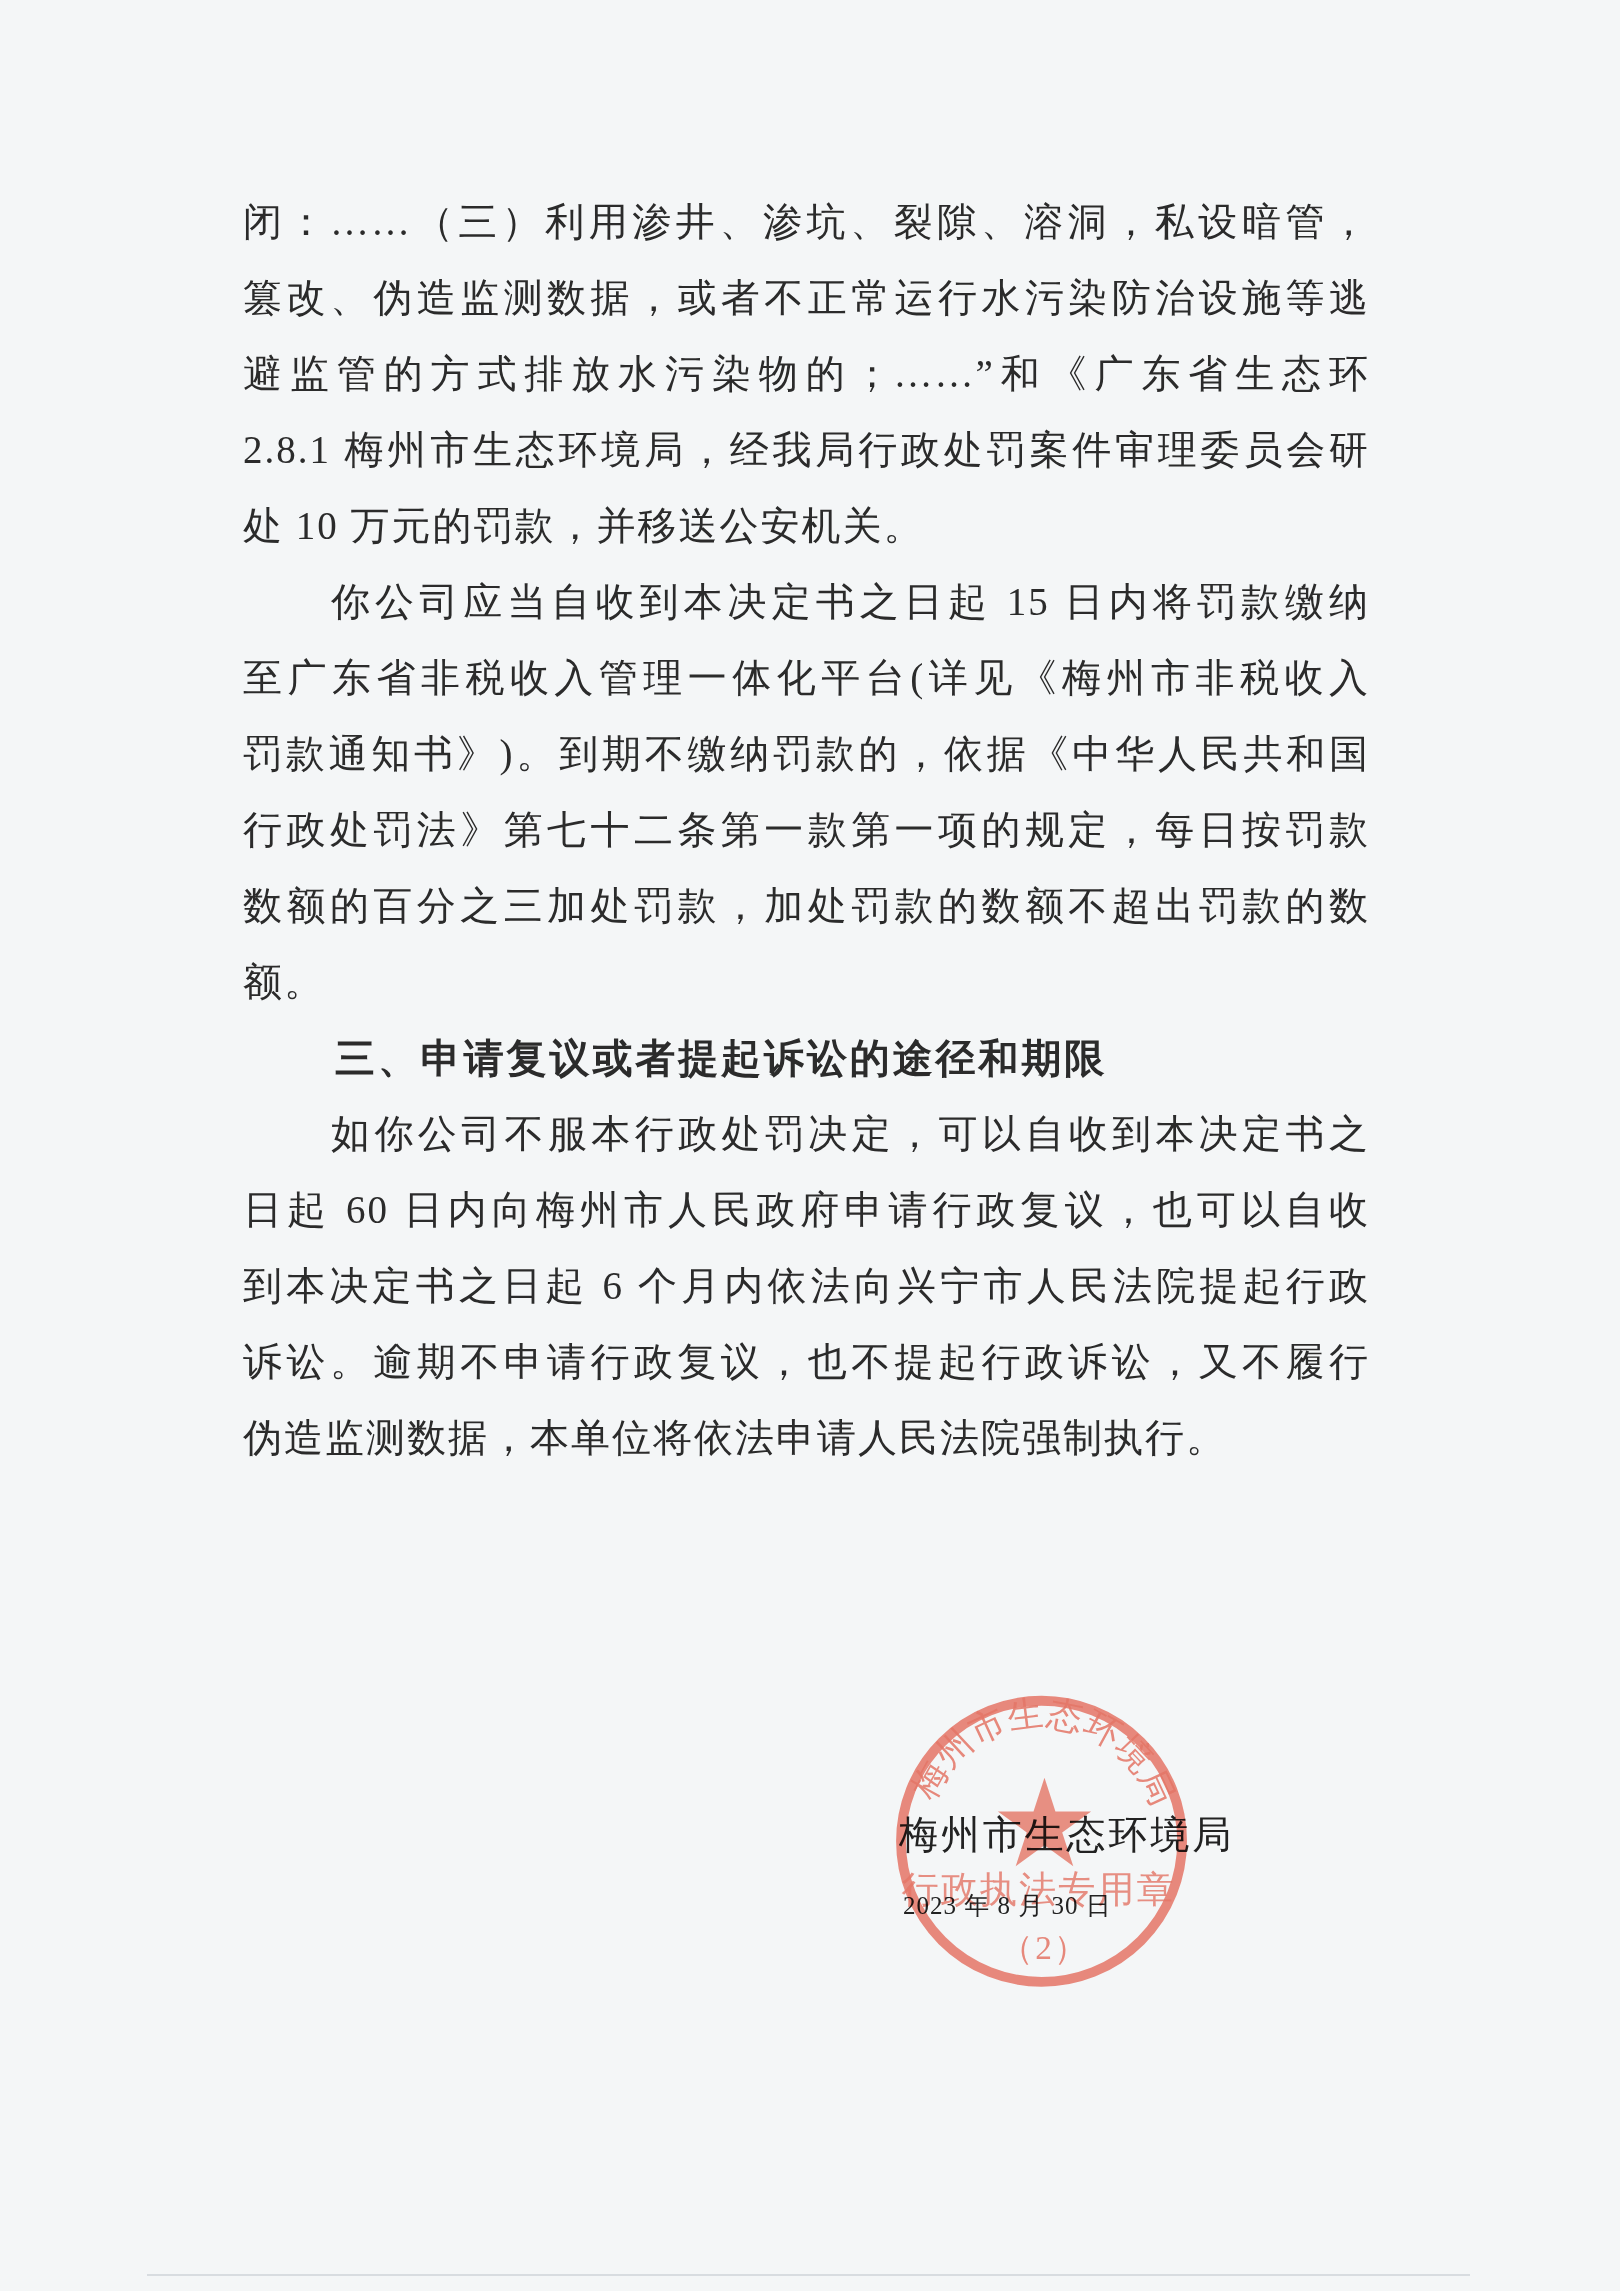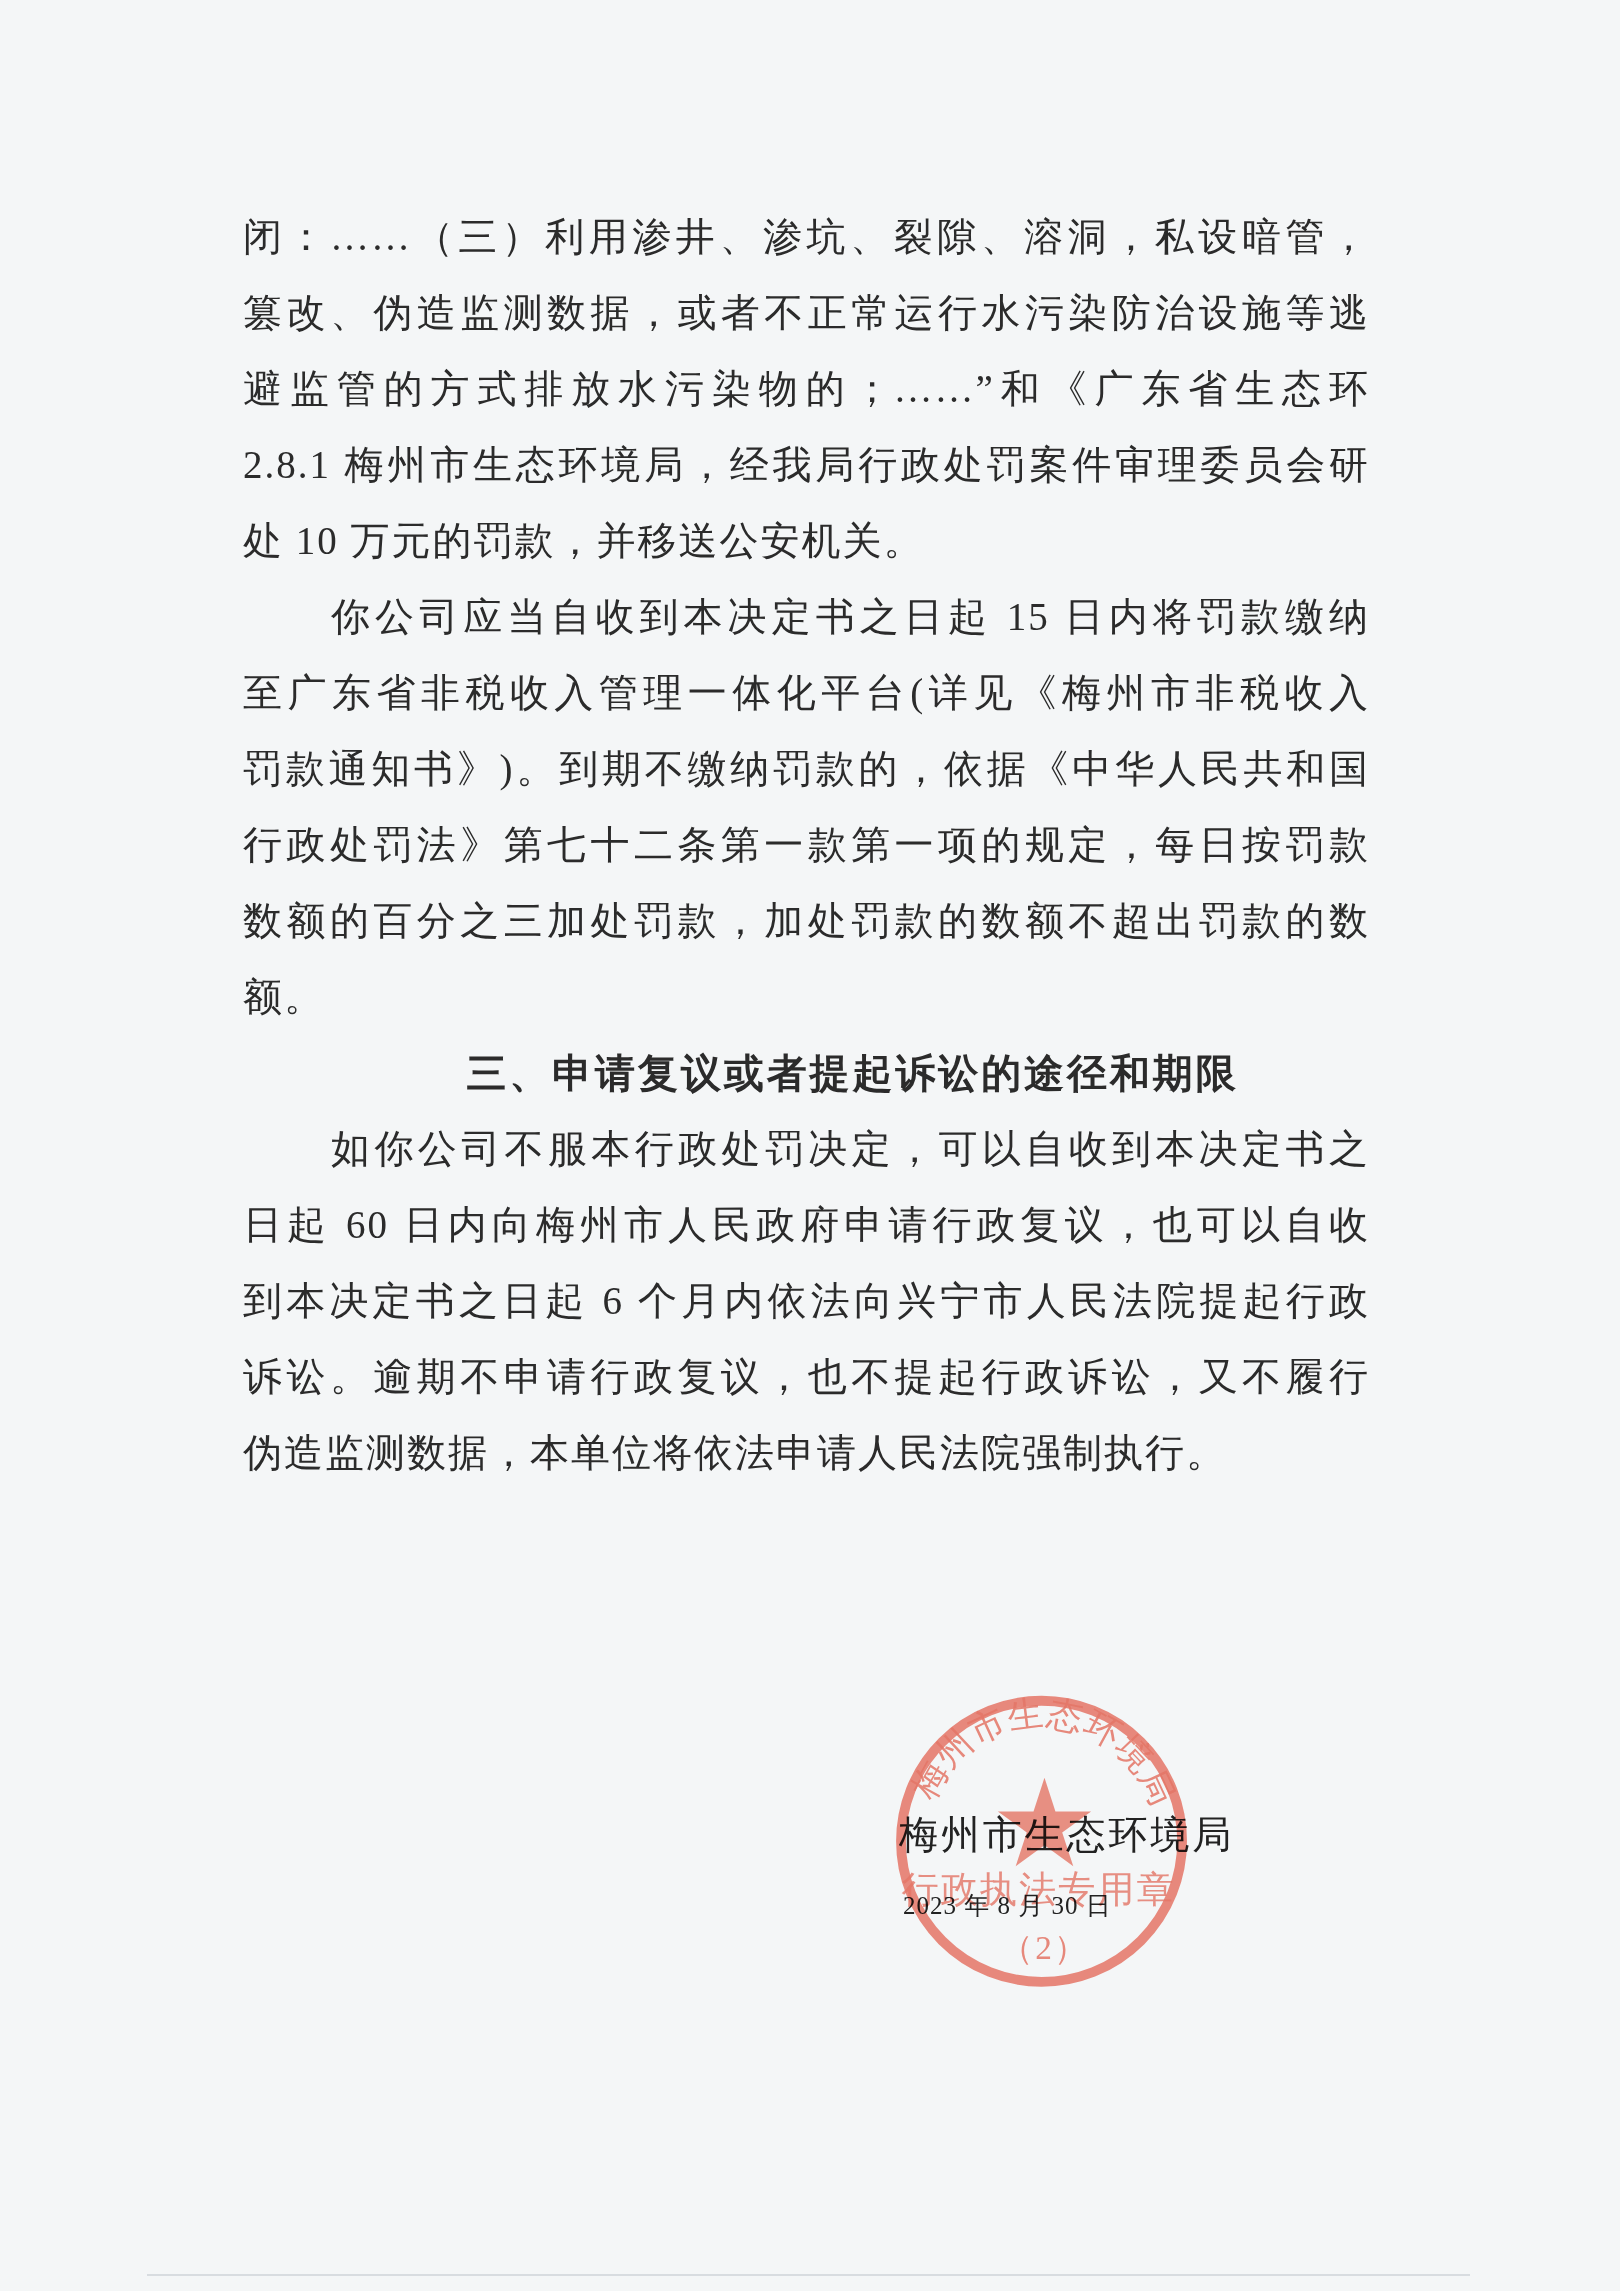--- a/index.html
+++ b/index.html
@@ -6,21 +6,21 @@
   .page{
     position:relative;
     width:1620px;height:2292px;
     background:#f4f6f7;
     overflow:hidden;
     font-family:"Liberation Serif","DejaVu Serif",serif;
     color:#2b2b2b;
   }
   .body-text{
     position:absolute;
-    left:243px;top:199px;
+    left:243px;top:184px;
     width:1127px;
   }
   .ln{
     height:76px;
     line-height:76px;
     font-size:39px;
     letter-spacing:2px;
     white-space:nowrap;
     color:#2b2b2b;
   }
@@ -30,21 +30,20 @@
     text-justify:inter-character;
     white-space:normal;
   }
   .ind{ text-indent:88px; }
   .h{
     text-indent:92px;
     font-family:"Liberation Sans","DejaVu Sans",sans-serif;
     font-weight:700;
     font-size:40px;
     letter-spacing:2.9px;
-    text-align:center;
   }
   .sig{
     position:absolute;
     left:899px;top:1808px;
     font-size:39px;
     letter-spacing:2.9px;
     color:#222;
     z-index:2;
   }
   .date{

